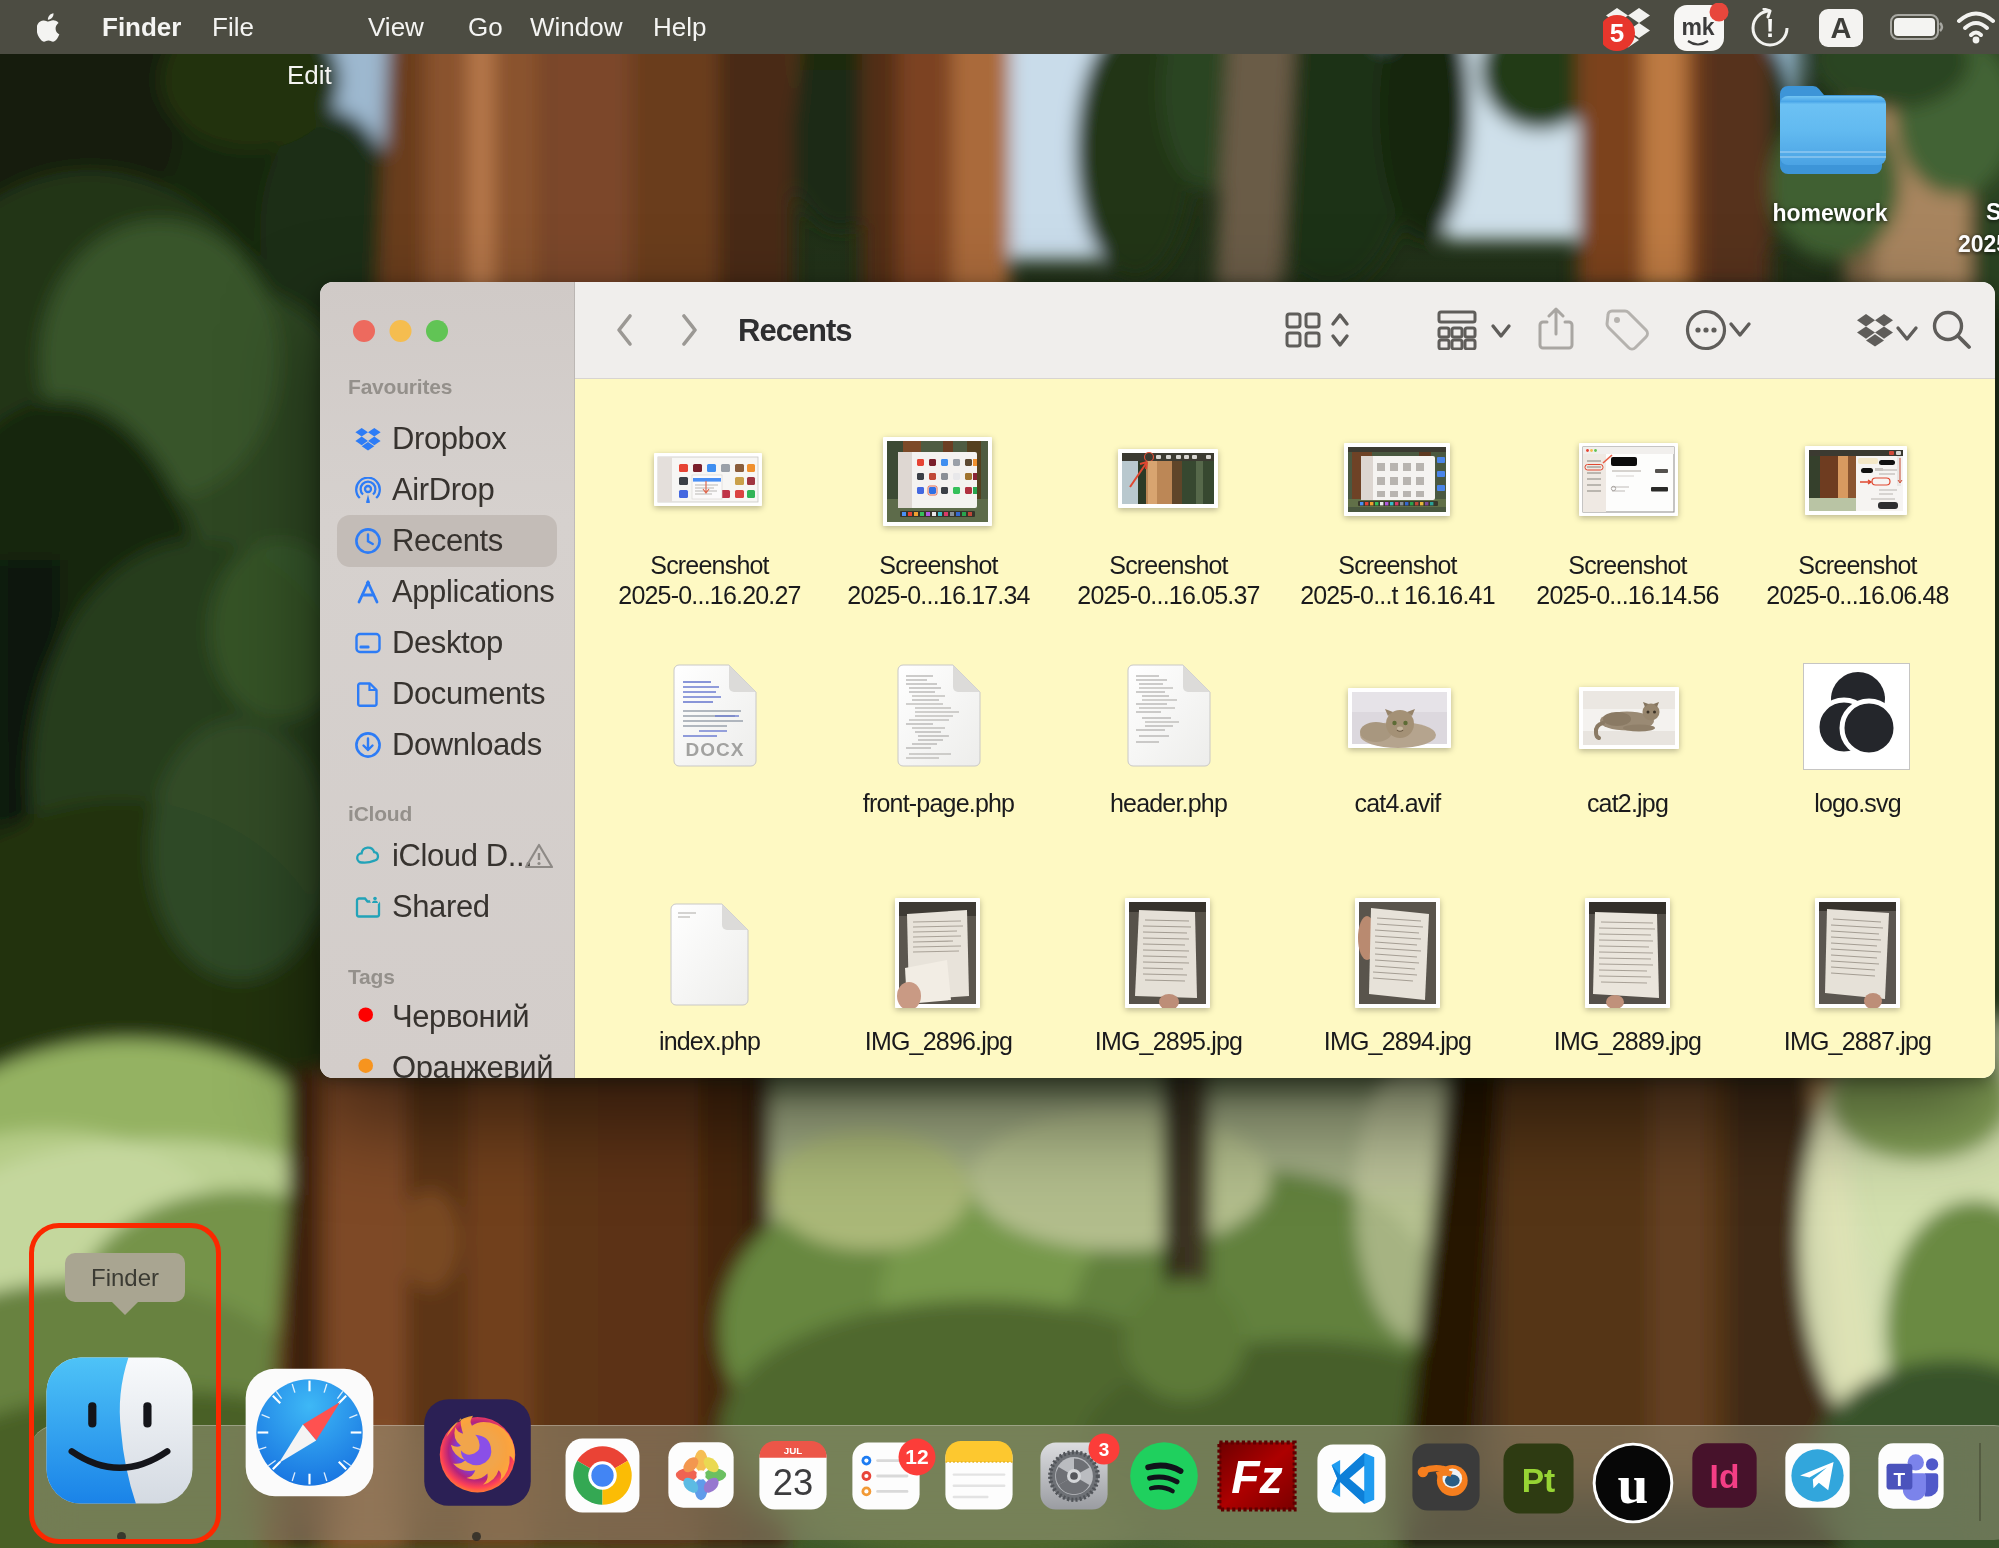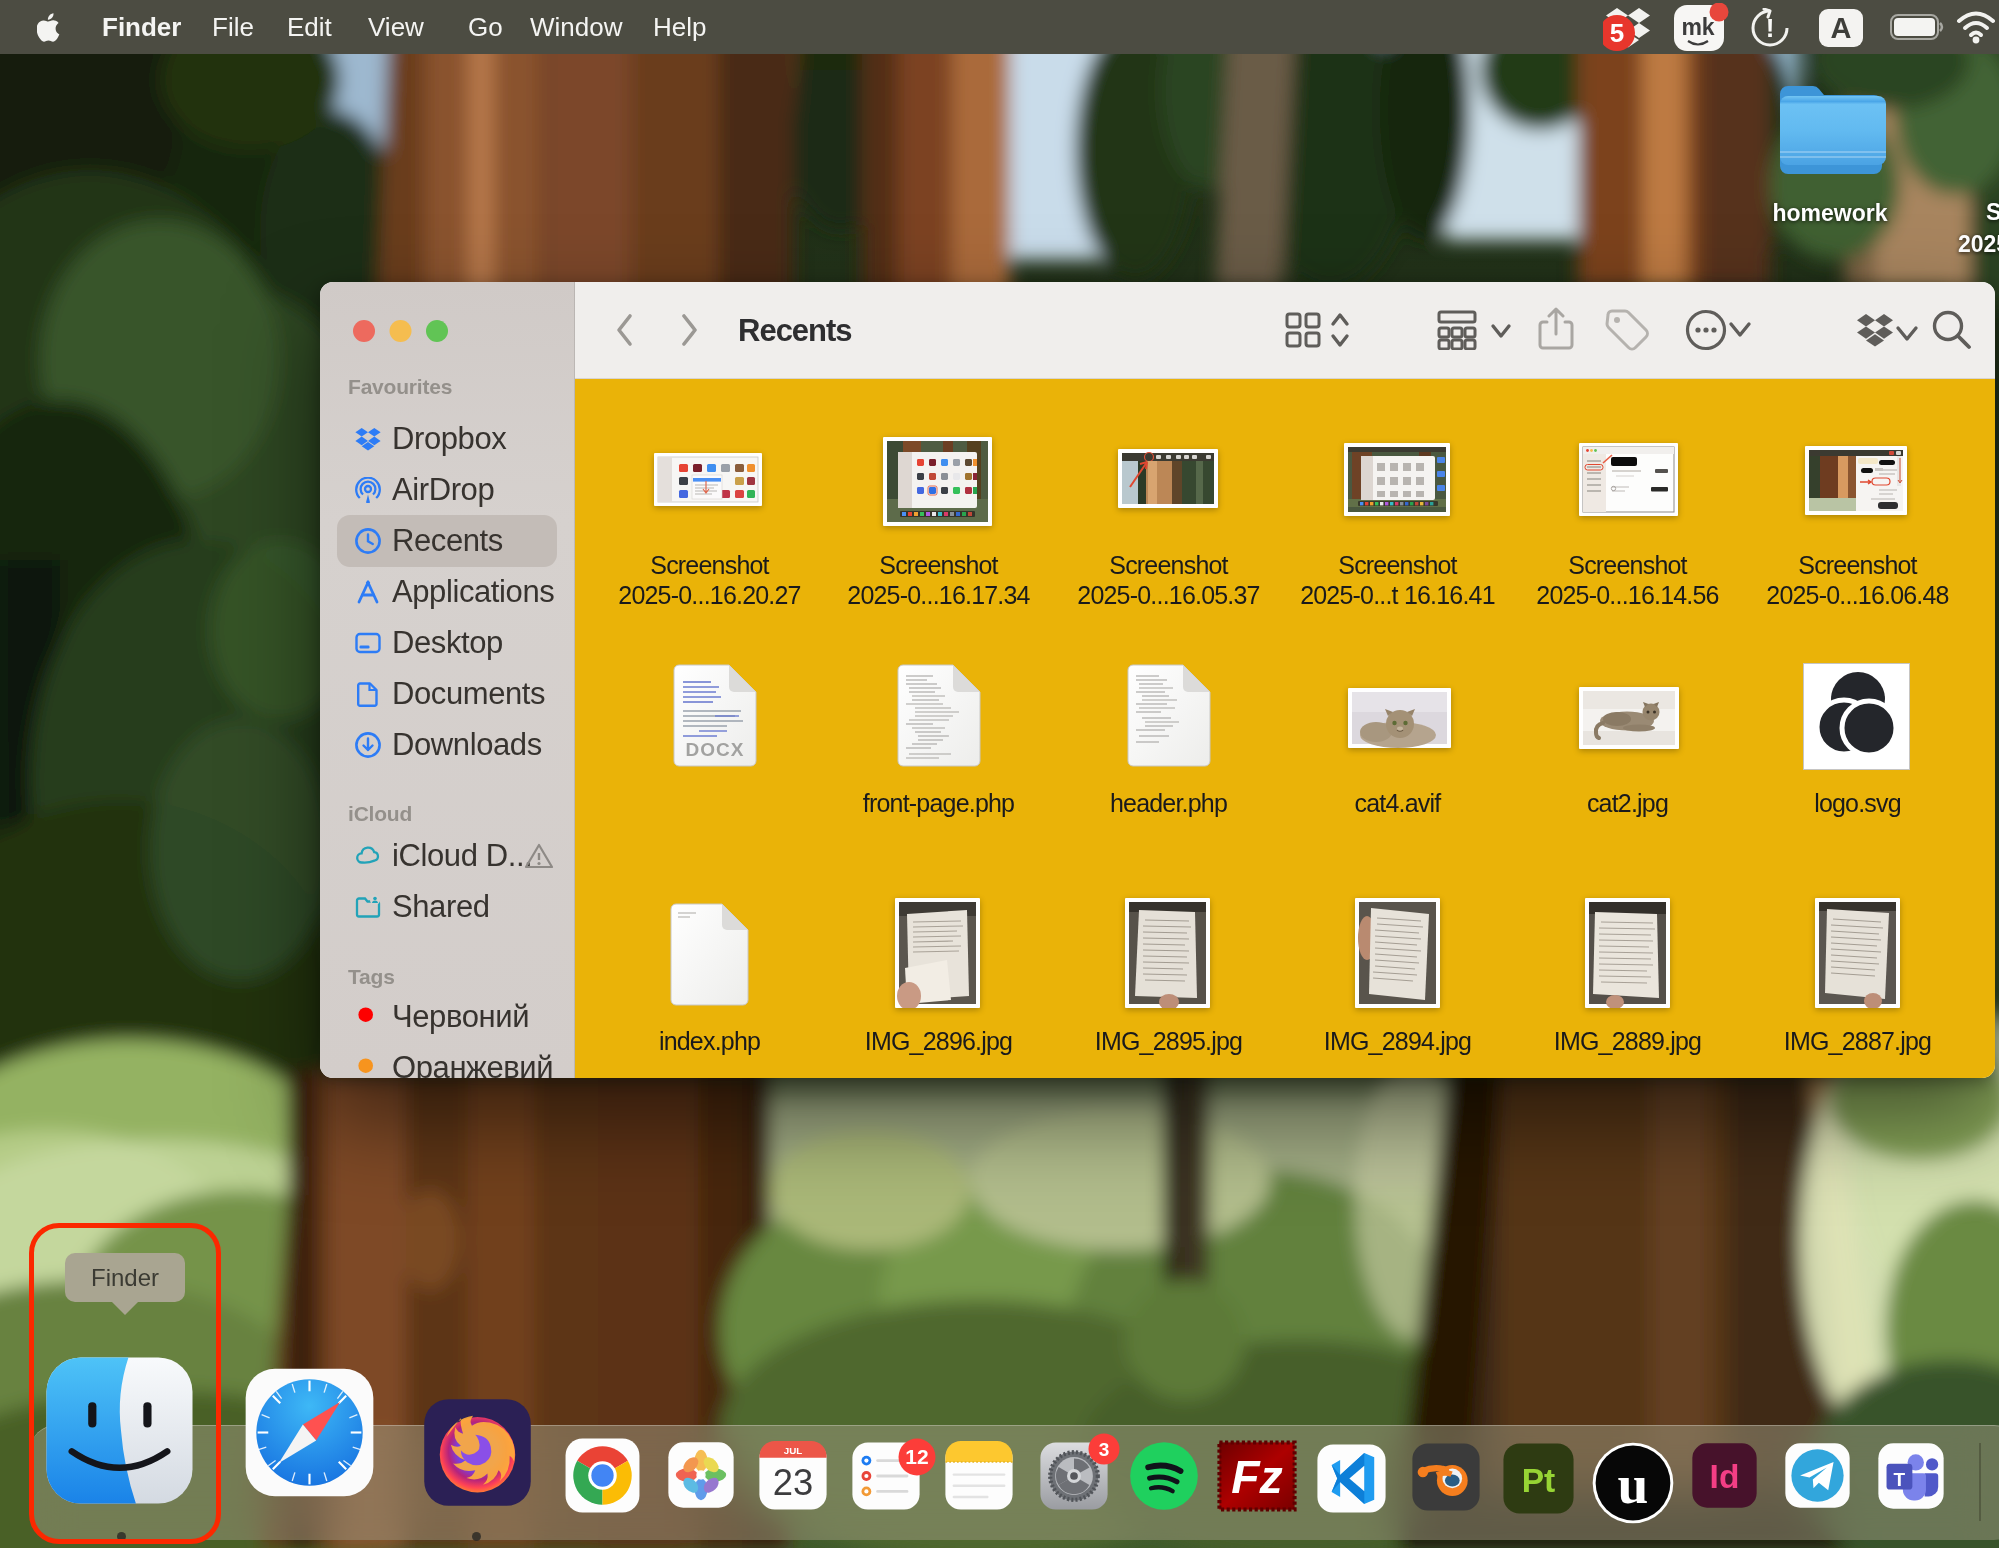--- a/index.html
+++ b/index.html
@@ -10,21 +10,21 @@
 #menubar{position:absolute;left:0;top:0;width:1999px;height:54px;background:#4c4c42;color:#fff;}
 #menubar .mi{position:absolute;top:0;height:54px;line-height:54px;font-size:26px;color:#f4f4f2;}
 
 #win{position:absolute;left:320px;top:282px;width:1675px;height:796px;border-radius:13px;box-shadow:0 40px 90px rgba(0,0,0,.50),0 4px 18px rgba(0,0,0,.35);overflow:hidden;background:#fff;}
 #sidebar{position:absolute;left:0;top:0;width:254px;height:796px;background:linear-gradient(180deg,#d0cac7 0%,#d6d1ce 30%,#d3cdca 100%);border-right:1px solid rgba(0,0,0,.10);}
 .sbhead{position:absolute;left:28px;font-size:21px;font-weight:bold;color:#94908b;letter-spacing:-0.2px;}
 .sbrow{position:absolute;left:17px;width:220px;height:44px;}
 .sbrow .ic{position:absolute;left:18px;top:9px;width:26px;height:26px;}
 .sbrow .tx{position:absolute;left:55px;top:0;line-height:44px;font-size:31px;color:#37332f;letter-spacing:-0.4px;}
 #toolbar{position:absolute;left:254px;top:0;width:1421px;height:96px;background:#f0eeec;border-bottom:1px solid #d8d4d1;}
-#content{position:absolute;left:254px;top:97px;width:1421px;height:699px;background:#eab308;}
+#content{position:absolute;left:254px;top:97px;width:1421px;height:699px;background:#fef9c3;}
 .lbl{position:absolute;font-size:25px;line-height:30px;color:#1a1a1c;text-align:center;letter-spacing:-0.8px;}
 
 #dock{position:absolute;left:30px;top:1425px;width:1990px;height:114px;border-radius:26px;background:rgba(158,153,130,.5);backdrop-filter:blur(22px);-webkit-backdrop-filter:blur(22px);border-top:1px solid rgba(255,255,255,.28);}
 .dicon{position:absolute;}
 .th{box-shadow:0 2px 6px rgba(0,0,0,.28);border-radius:1px;}
 
 #redbox{position:absolute;left:29px;top:1223px;width:182px;height:311px;border:5px solid #fb2800;border-radius:30px;z-index:60;}
 #tooltip{position:absolute;left:65px;top:1253px;width:120px;height:49px;background:#a9a591;border-radius:10px;z-index:55;text-align:center;line-height:49px;font-size:24px;color:#3b3b33;}
 #tooltip:after{content:"";position:absolute;left:46px;top:48px;border:14px solid transparent;border-top-color:#a9a591;border-bottom-width:0;}
 .dlabel{position:absolute;color:#fff;font-size:23px;font-weight:bold;text-shadow:0 1px 4px rgba(0,0,0,.8);text-align:center;}
@@ -143,21 +143,21 @@
 <ellipse cx="1920" cy="1100" rx="90" ry="60" fill="#87a458"></ellipse>
 </g>
 </svg>
 
 <div id="menubar">
 <svg class="abs" style="left:37px;top:12px" width="26" height="31" viewBox="0 0 26 31">
 <path fill="#f4f4f2" d="M18.6 16.5c0-3.6 2.9-5.3 3-5.4-1.6-2.4-4.2-2.7-5.1-2.8-2.2-.2-4.2 1.3-5.3 1.3-1.1 0-2.8-1.3-4.6-1.2C4.2 8.5 2 9.8.8 11.9c-2.5 4.3-.7 10.7 1.7 14.2 1.2 1.7 2.6 3.6 4.4 3.6 1.8-.1 2.4-1.1 4.6-1.1 2.1 0 2.7 1.1 4.6 1.1 1.9 0 3.1-1.7 4.3-3.4 1.3-2 1.9-3.9 1.9-4-.1-.1-3.7-1.5-3.7-5.8zM15 5.8c1-1.2 1.6-2.8 1.5-4.5-1.4.1-3.1 1-4.1 2.1-.9 1-1.7 2.7-1.5 4.3 1.5.2 3.1-.7 4.1-1.9z"></path>
 </svg>
 <div class="mi" style="left:102px;font-weight:bold;">Finder</div>
 <div class="mi" style="left:212px;">File</div>
-<div class="mi" style="left:287px;">Edit</div>
+<div class="mi" style="left:287px;margin-top:48px;">Edit</div>
 <div class="mi" style="left:368px;">View</div>
 <div class="mi" style="left:460px;margin-left:8px;">Go</div>
 <div class="mi" style="left:530px;">Window</div>
 <div class="mi" style="left:653px;">Help</div>
 
 <svg class="abs" style="left:1603px;top:6px" width="50" height="46" viewBox="0 0 50 46">
 <g fill="#f2f2ef">
           <path d="M14 2 L25 9.5 L14 17 L3 9.5 Z"></path>
           <path d="M36 2 L47 9.5 L36 17 L25 9.5 Z"></path>
           <path d="M14 17 L25 24.5 L14 32 L3 24.5 Z" opacity=".35"></path>

